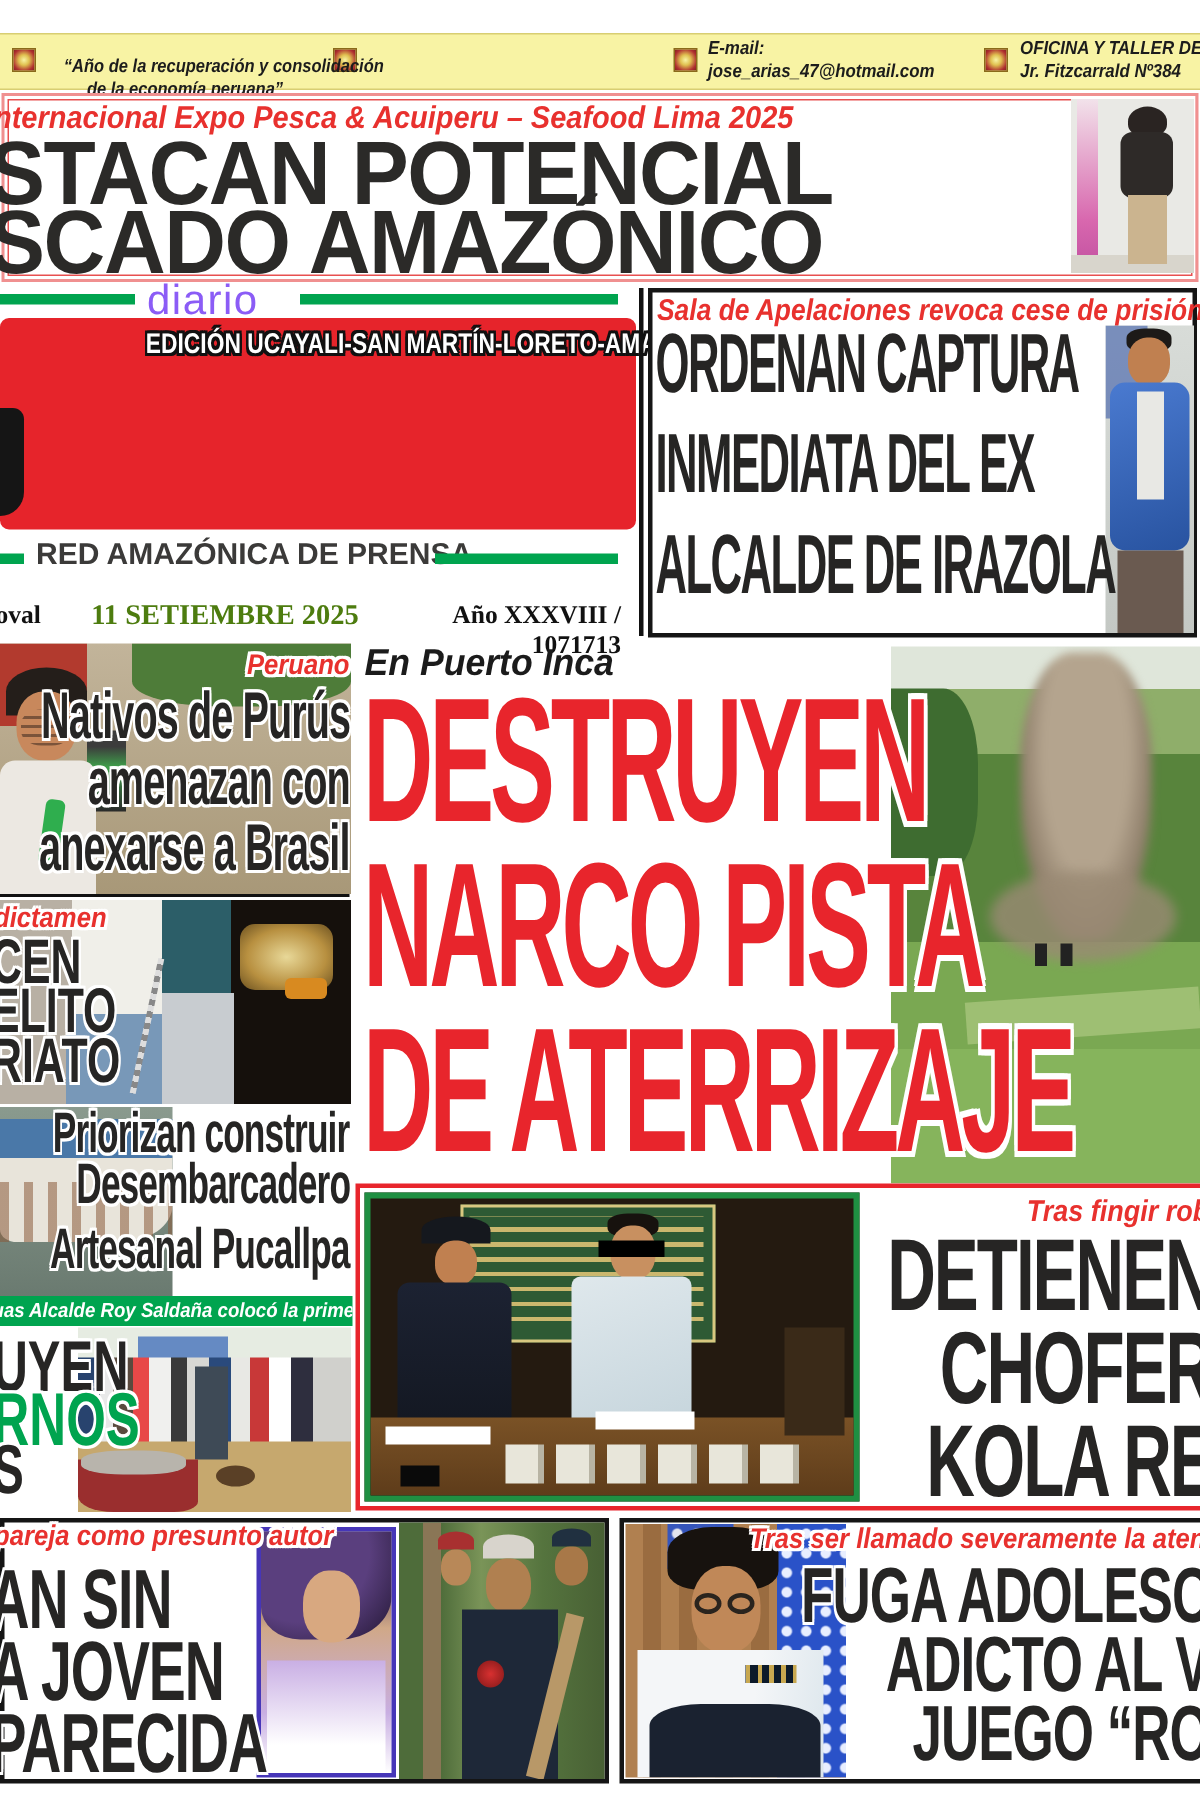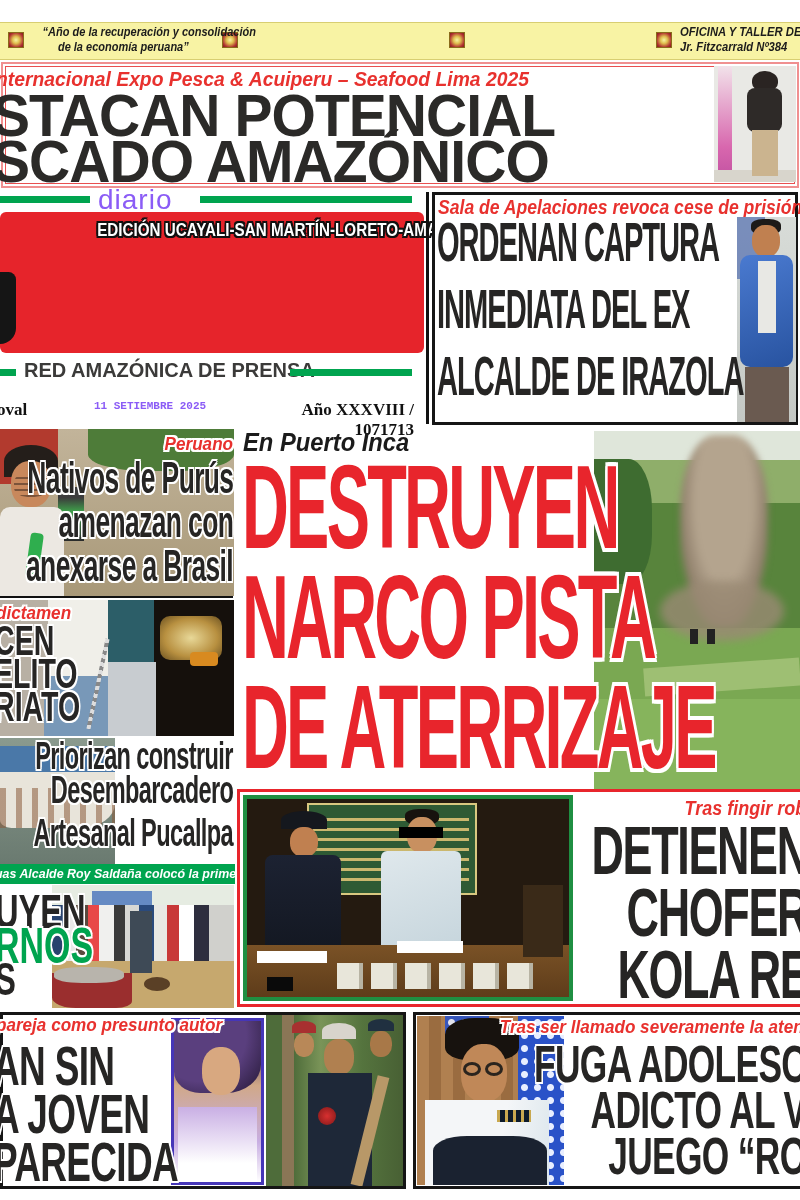--- a/index.html
+++ b/index.html
@@ -33,23 +33,27 @@
 </head>
 <body>
 
 <div id="page">
 
   <div class="abs topbar" style="left:0;top:22px;width:800px;height:36px;"></div>
   <div class="abs bullet" style="left:8px;top:32px;"></div>
   <div class="abs bullet" style="left:222px;top:32px;"></div>
   <div class="abs bullet" style="left:449px;top:32px;"></div>
   <div class="abs bullet" style="left:656px;top:32px;"></div>
-  <div class="abs tb-txt" style="left:28px;top:25px;width:190px;text-align:center;">
+  <div class="abs tb-txt" style="left:28px;top:37px;width:190px;text-align:center;">
     <div><span class="sq oC" style="--sx:.88">“Año de la recuperación y consolidación</span></div>
     <div><span class="sq oC" style="--sx:.88">de la economía peruana”</span></div>
+  </div>
+  <div class="abs tb-txt" style="left:472px;top:25px;width:178px;">
+    <div><span class="sq oL" style="--sx:.9">E-mail:</span></div>
+    <div><span class="sq oL" style="--sx:.9">jose_arias_47@hotmail.com</span></div>
   </div>
   <div class="abs tb-txt" style="left:680px;top:25px;width:125px;overflow:hidden;">
     <div><span class="sq oL" style="--sx:.9">OFICINA Y TALLER DE</span></div>
     <div><span class="sq oL" style="--sx:.9">Jr. Fitzcarrald Nº384</span></div>
   </div>
 
   <div class="abs leadbox" style="left:1px;top:62px;width:794px;height:122px;"></div>
   <div class="abs k" style="left:-4px;top:67px;font-size:21px;">
     <span class="sq oL" style="--sx:.92">nternacional Expo Pesca &amp; Acuiperu – Seafood Lima 2025</span>
   </div>
@@ -75,21 +79,21 @@
   <div class="abs" style="left:48px;top:219px;width:372px;text-align:center;font-size:19px;font-weight:700;color:#fff;">
     <span class="sq oC ok" style="--sx:.8">EDICIÓN UCAYALI-SAN MARTÍN-LORETO-AMAZONAS</span>
   </div>
   <div class="abs" style="left:0;top:272px;width:16px;height:72px;background:#151515;border-radius:0 14px 30px 0;"></div>
 
   <div class="abs gbar" style="left:0;top:369px;width:16px;"></div>
   <div class="abs" style="left:24px;top:359px;font-size:20px;font-weight:700;color:#3b3a39;">RED AMAZÓNICA DE PRENSA</div>
   <div class="abs gbar" style="left:290px;top:369px;width:122px;"></div>
 
   <div class="abs serif" style="left:-3px;top:400px;font-size:17px;font-weight:700;color:#111;">oval</div>
-  <div class="abs serif" style="left:60px;top:400px;width:180px;text-align:center;font-size:11px;font-weight:700;color:#8b5cf6;font-family:Liberation Mono, monospace;">11 SETIEMBRE 2025</div>
+  <div class="abs serif" style="left:60px;top:400px;width:180px;text-align:center;font-size:19px;font-weight:700;color:#4d7c0f;">11 SETIEMBRE 2025</div>
   <div class="abs serif" style="left:246px;top:400px;width:168px;text-align:right;font-size:17px;font-weight:700;color:#111;">Año XXXVIII / 1071713</div>
   <div class="abs" style="left:426px;top:192px;width:3px;height:232px;background:#111;"></div>
 
   <div class="abs blackbox" style="left:432px;top:192px;width:366px;height:233px;"></div>
   <div class="abs k" style="left:438px;top:196px;font-size:20px;">
     <span class="sq oL" style="--sx:.88">Sala de Apelaciones revoca cese de prisión de G</span>
   </div>
   <div class="ph" style="left:737px;top:217px;width:59px;height:205px;background:linear-gradient(180deg,#d8dcd8,#c4c8c4);">
     <div style="left:0;top:0;width:28px;height:62px;background:#3a5aa8;opacity:.6;"></div>
     <div style="left:14px;top:2px;width:30px;height:16px;background:#1d1a18;border-radius:40%;"></div>

